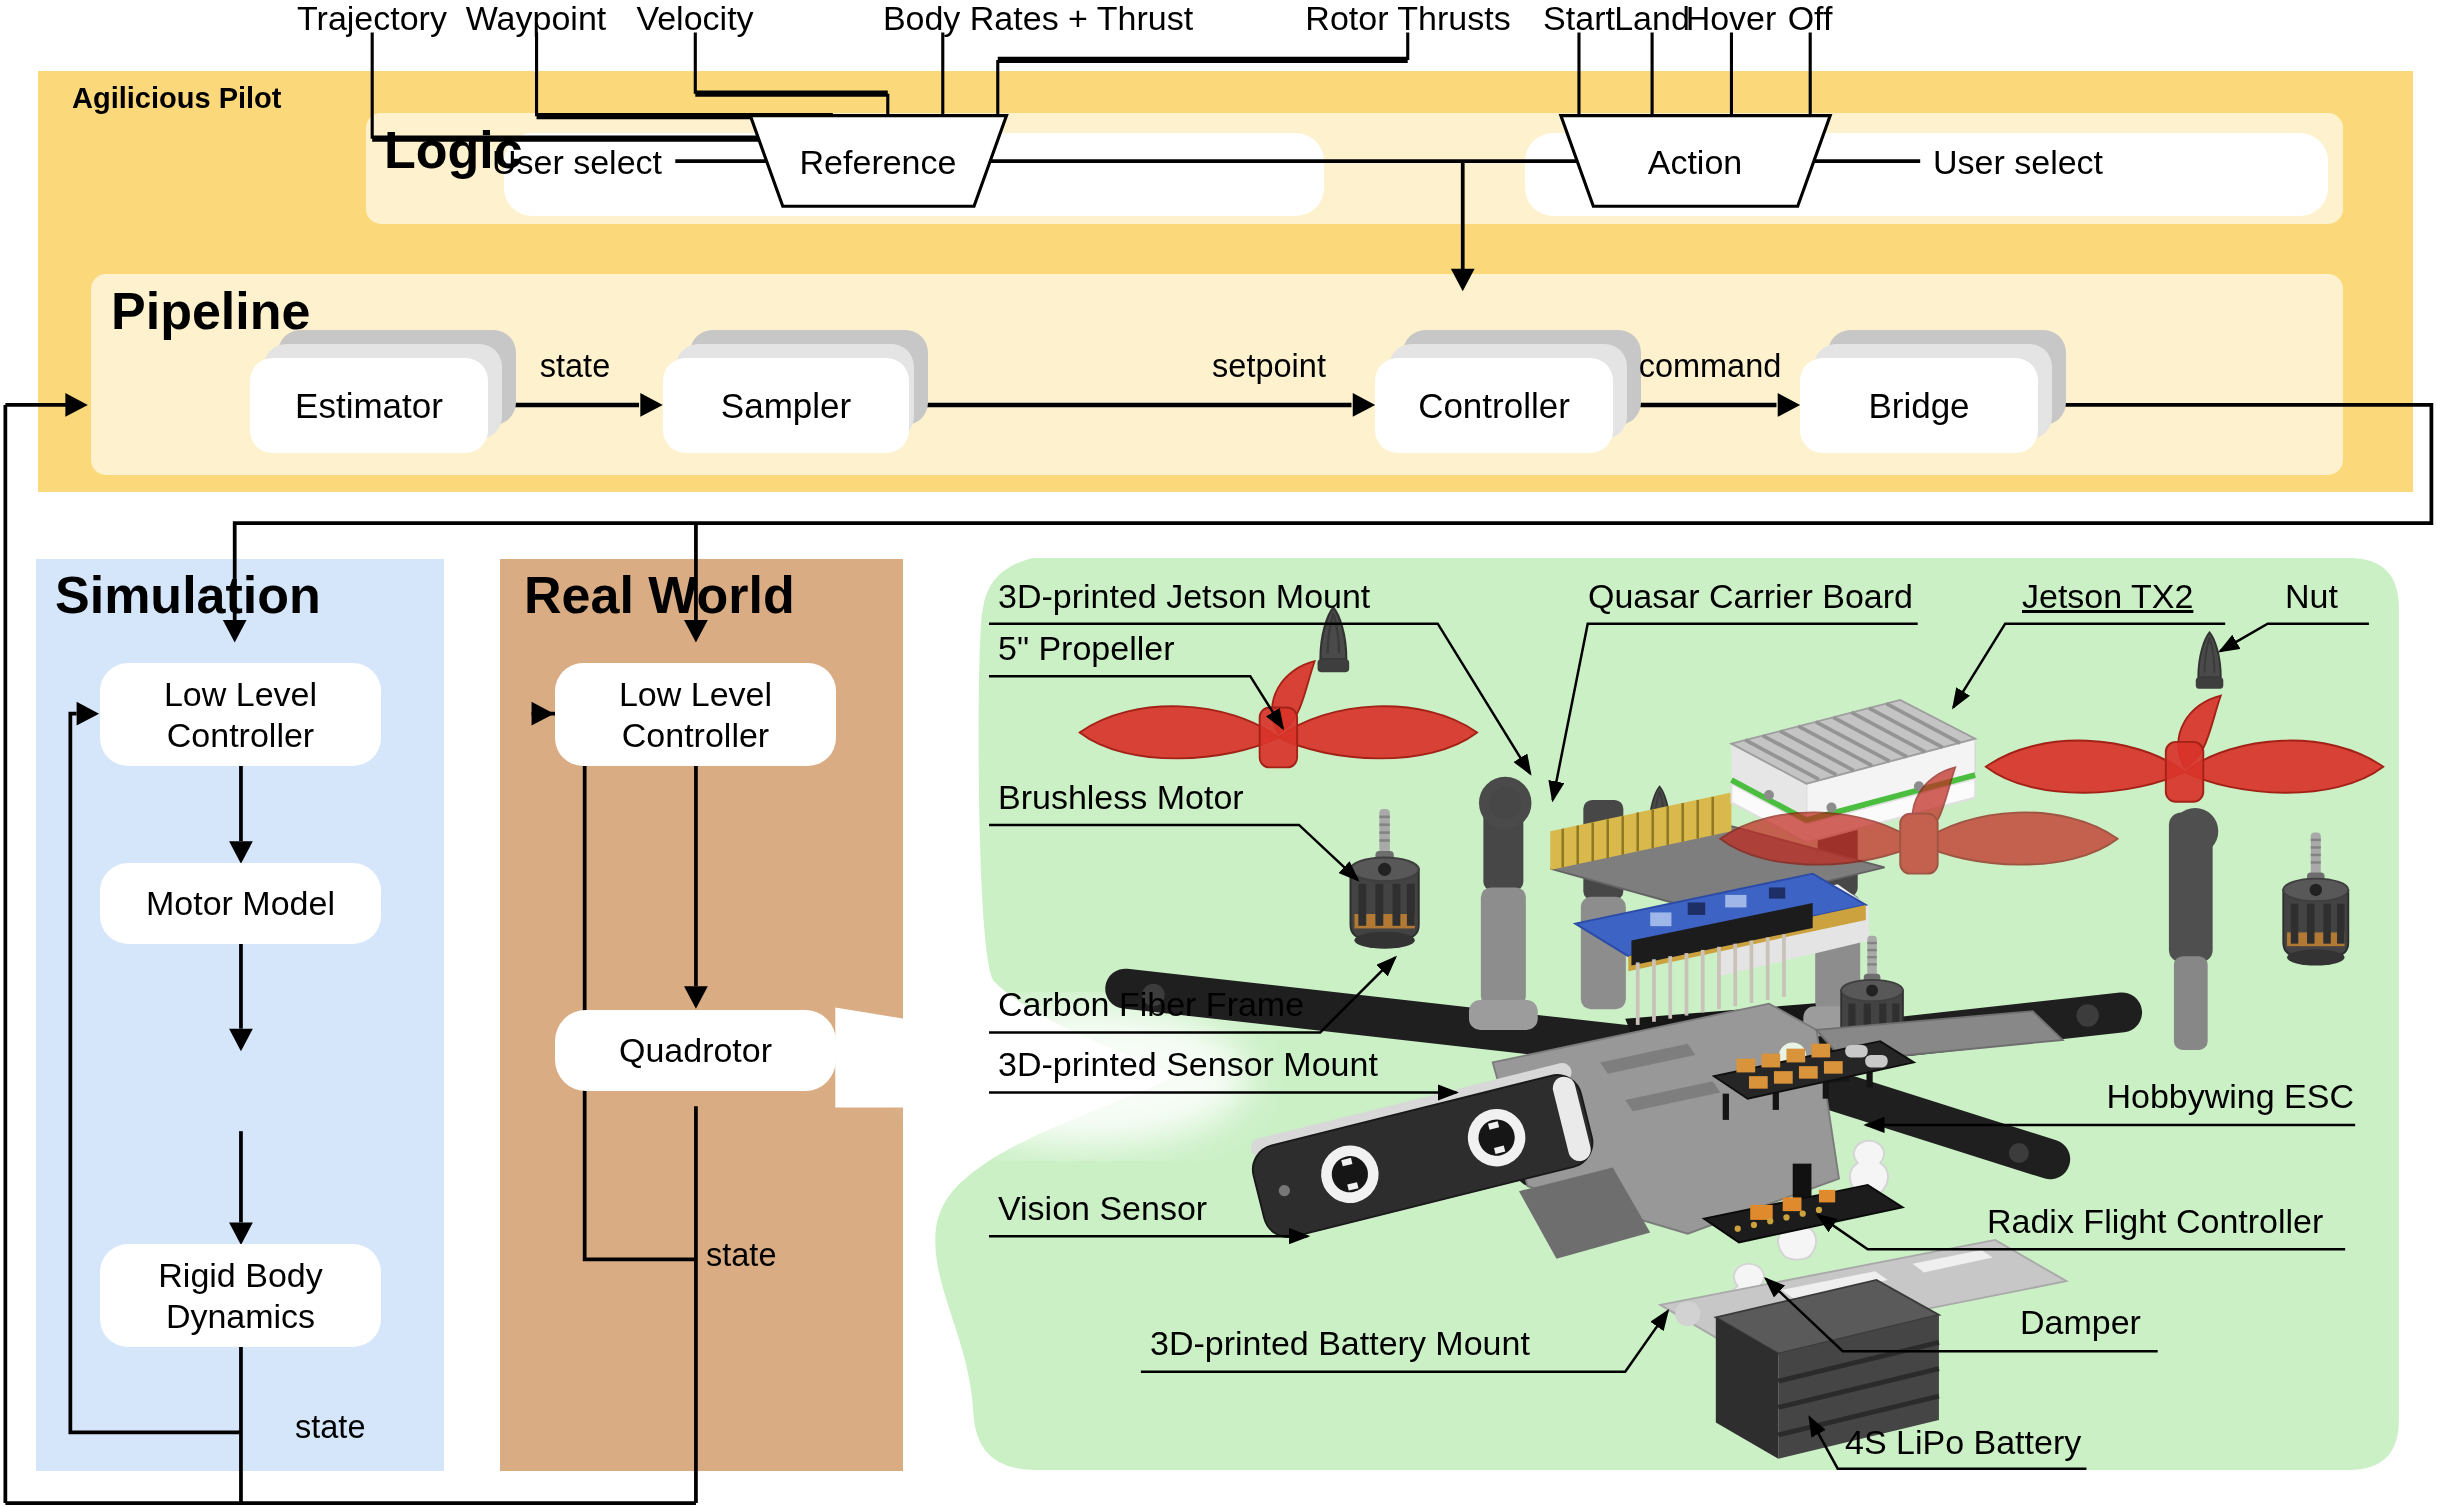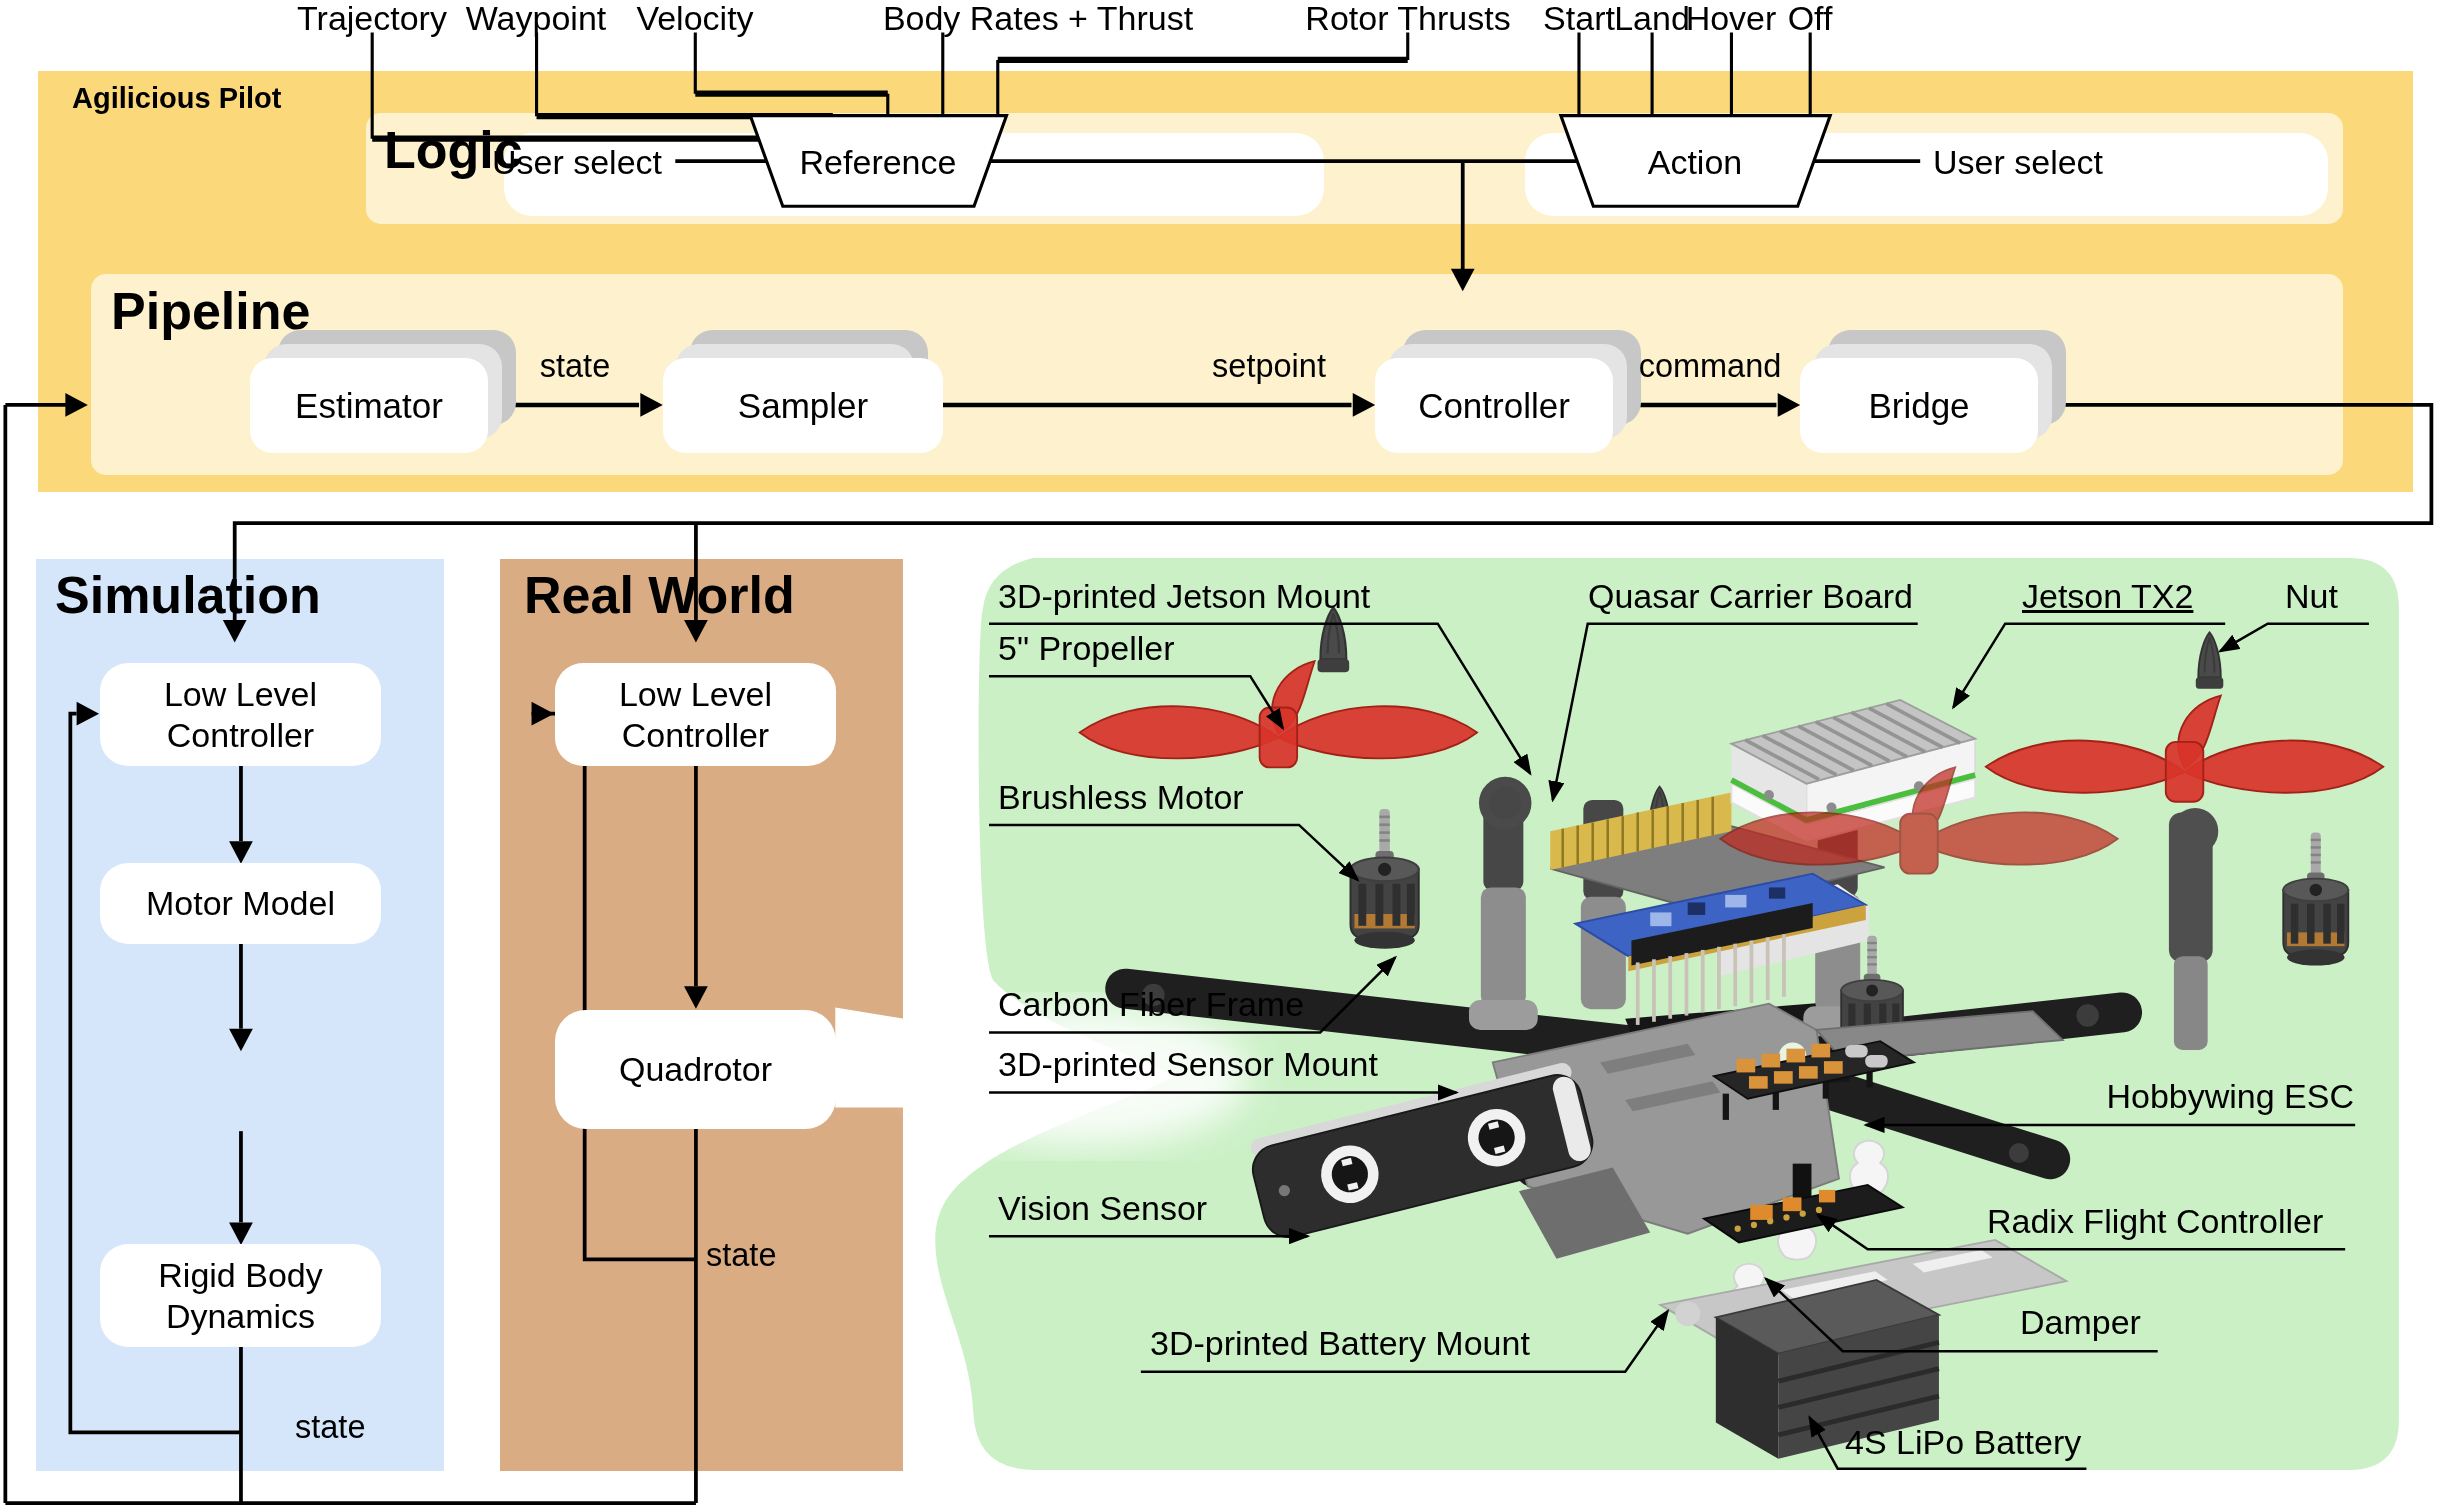--- a/index.html
+++ b/index.html
@@ -383,21 +383,21 @@
   <div>
     <div class="card b2" style="left:278px;top:330px;width:238px;height:95px;"></div>
     <div class="card b1" style="left:264px;top:344px;width:238px;height:95px;"></div>
     <div class="card front" style="left:250px;top:358px;width:238px;height:95px;">
         <span>Estimator</span>
       </div>
   </div>
   <div>
     <div class="card b2" style="left:690px;top:330px;width:238px;height:95px;"></div>
     <div class="card b1" style="left:676px;top:344px;width:238px;height:95px;"></div>
-    <div class="card front" style="left:663px;top:358px;width:280px;height:95px;">
+    <div class="card front" style="left:663px;top:358px;width:246px;height:95px;">
         <span>Sampler</span>
       </div>
   </div>
   <div>
     <div class="card b2" style="left:1403px;top:330px;width:238px;height:95px;"></div>
     <div class="card b1" style="left:1389px;top:344px;width:238px;height:95px;"></div>
     <div class="card front" style="left:1375px;top:358px;width:238px;height:95px;">
         <span>Controller</span>
       </div>
   </div>
@@ -418,21 +418,21 @@
   </div>
   <div class="nodetxt whiterect" style="left:100px;top:1244px;width:281px;height:103px;">
     <span>Rigid Body</span>
     <span>Dynamics</span>
   </div>
 
   <div class="nodetxt whiterect" style="left:555px;top:663px;width:281px;height:103px;">
     <span>Low Level</span>
     <span>Controller</span>
   </div>
-  <div class="nodetxt whiterect" style="left:555px;top:1010px;width:281px;height:119px;border-radius:31px;">
+  <div class="nodetxt whiterect" style="left:555px;top:1010px;width:281px;height:81px;border-radius:31px;">
     <span>Quadrotor</span>
   </div>
 
   <div class="toplbl" style="left:372px;">Trajectory</div>
   <div class="toplbl" style="left:536px;">Waypoint</div>
   <div class="toplbl" style="left:695px;">Velocity</div>
   <div class="toplbl" style="left:1038px;">Body Rates + Thrust</div>
   <div class="toplbl" style="left:1408px;">Rotor Thrusts</div>
   <div class="toplbl" style="left:1579px;">Start</div>
   <div class="toplbl" style="left:1652px;">Land</div>

